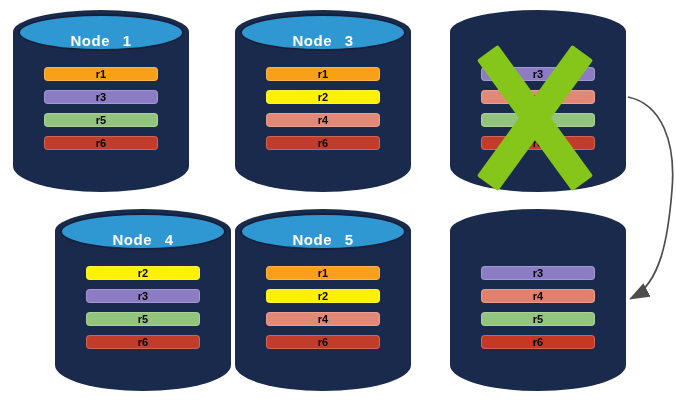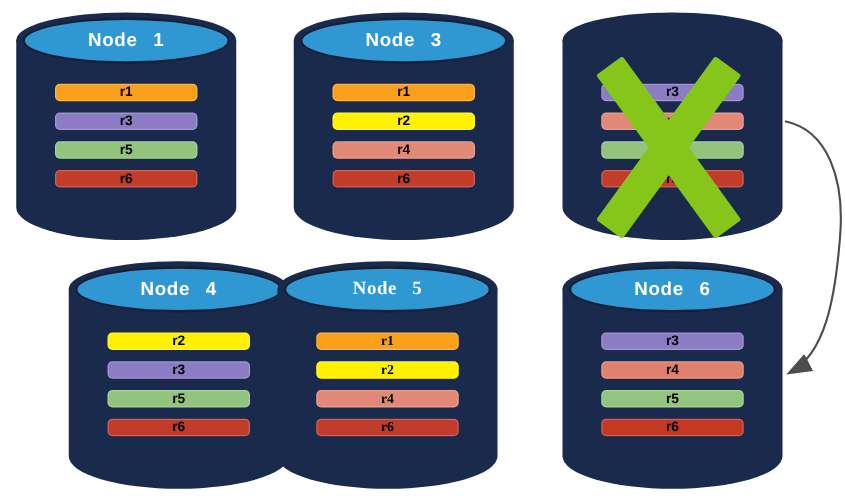--- a/index.html
+++ b/index.html
@@ -5,36 +5,36 @@
   html,body { margin:0; padding:0; background:#ffffff; }
   .canvas {
     position:relative; width:676px; height:402px; background:#ffffff;
     font-family:"Liberation Sans", sans-serif; overflow:hidden;
   }
   .node { position:absolute; width:176px; height:182px; }
   #node-1 { left:13px;  top:10px;  }
   #node-2 { left:235px; top:10px;  }
   #node-3 { left:450px; top:10px;  }
   #node-4 { left:15px;  top:209px;margin-left:40px; }
-  #node-5 { left:222px; top:209px;font-family:Liberation Serif, serif; }
+  #node-5 { left:235px; top:209px; }
   #node-6 { left:450px; top:209px; }
 
   .cyl-body {
     position:absolute; left:0; right:0; top:22px; bottom:0;
     background:var(--cyl-body);
     border-radius:0 0 50% 50% / 0 0 26px 26px;
   }
   .cyl-rim {
     position:absolute; left:0; right:0; top:0; height:44px;
     background:var(--cyl-body); border-radius:50%;
   }
   .cyl-face {
     position:absolute; left:5px; right:5px; top:4px; height:37px;
     background:var(--cyl-top); border:2px solid #142038; border-radius:50%;
-    display:flex; align-items:center; justify-content:center; box-sizing:border-box;
+    display:flex; align-items:flex-end; justify-content:center; box-sizing:border-box;
   }
   .node-title {
     color:#ffffff; font-size:15px; font-weight:bold;
     letter-spacing:0.5px; word-spacing:8px; white-space:pre;
   }
   .bars { position:absolute; left:31px; right:31px; top:57px; }
   .bar {
     height:14px; margin-bottom:9px; border-radius:4px;
     display:flex; align-items:center; justify-content:center;
     box-shadow: inset 0 0 0 1px rgba(255,255,255,0.22);
@@ -163,23 +163,20 @@
         </div>
       <div class="bar" style="background-color: rgb(193, 60, 42);">
           <span>r6</span>
         </div>
     </div>
   </div>
 
   <div class="node" id="node-6">
     <div class="cyl-body"></div>
     <div class="cyl-rim"></div>
-    <div class="cyl-face">
-      <span class="node-title">Node 6</span>
-    </div>
     <div class="bars">
       <div class="bar" style="background-color: rgb(140, 124, 195);">
           <span>r3</span>
         </div>
       <div class="bar" style="background-color: rgb(224, 129, 110);">
           <span>r4</span>
         </div>
       <div class="bar" style="background-color: rgb(148, 197, 127);">
           <span>r5</span>
         </div>

